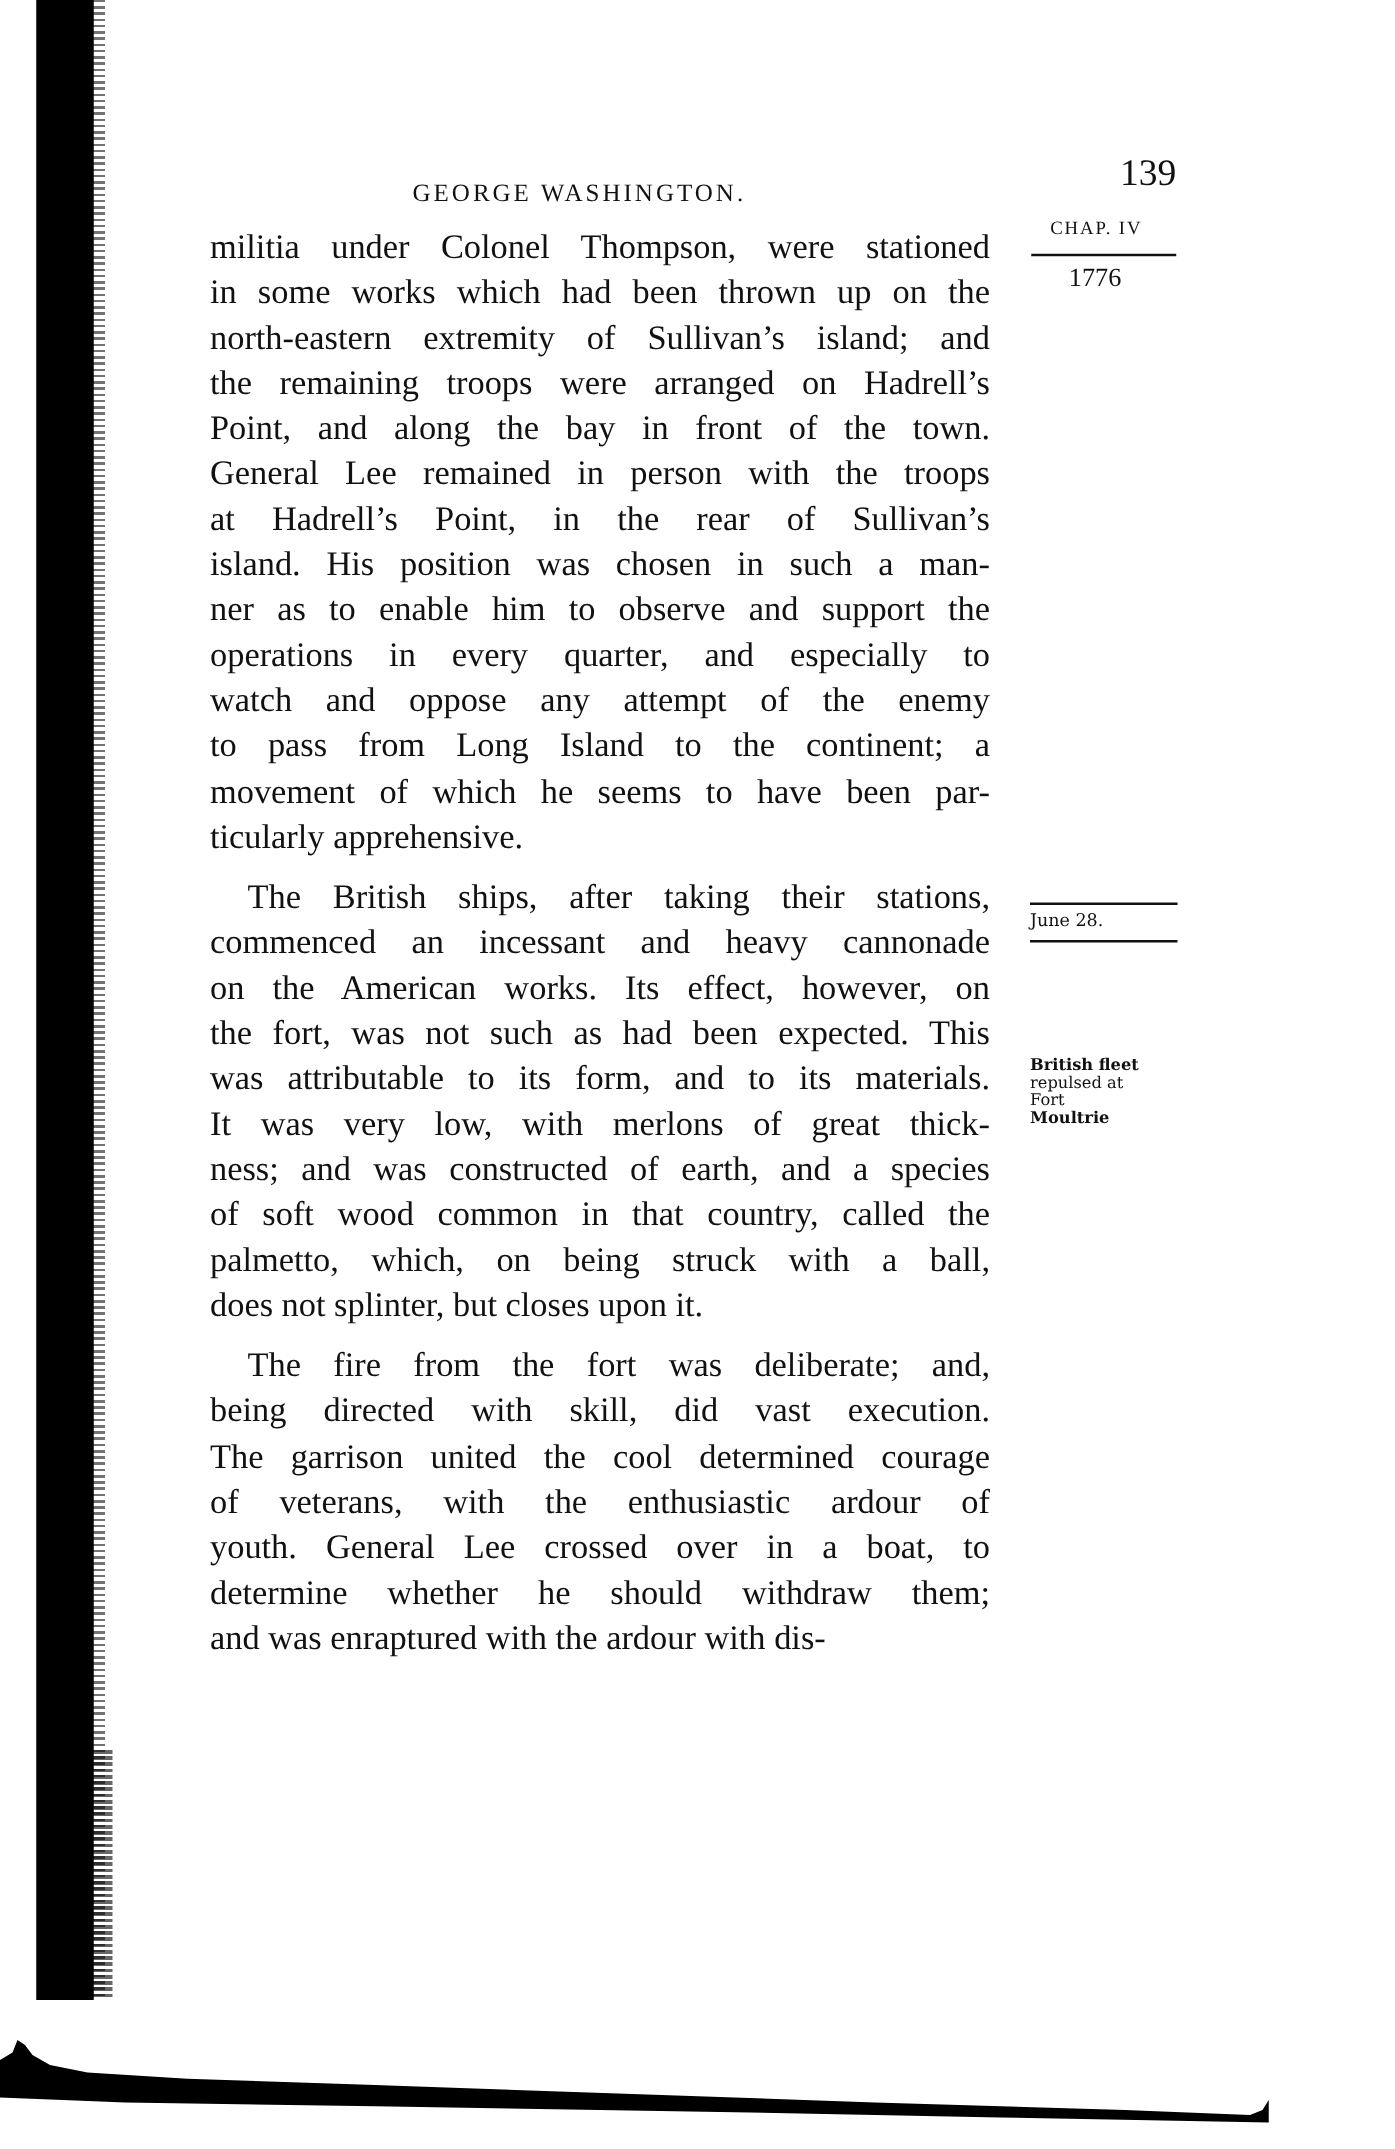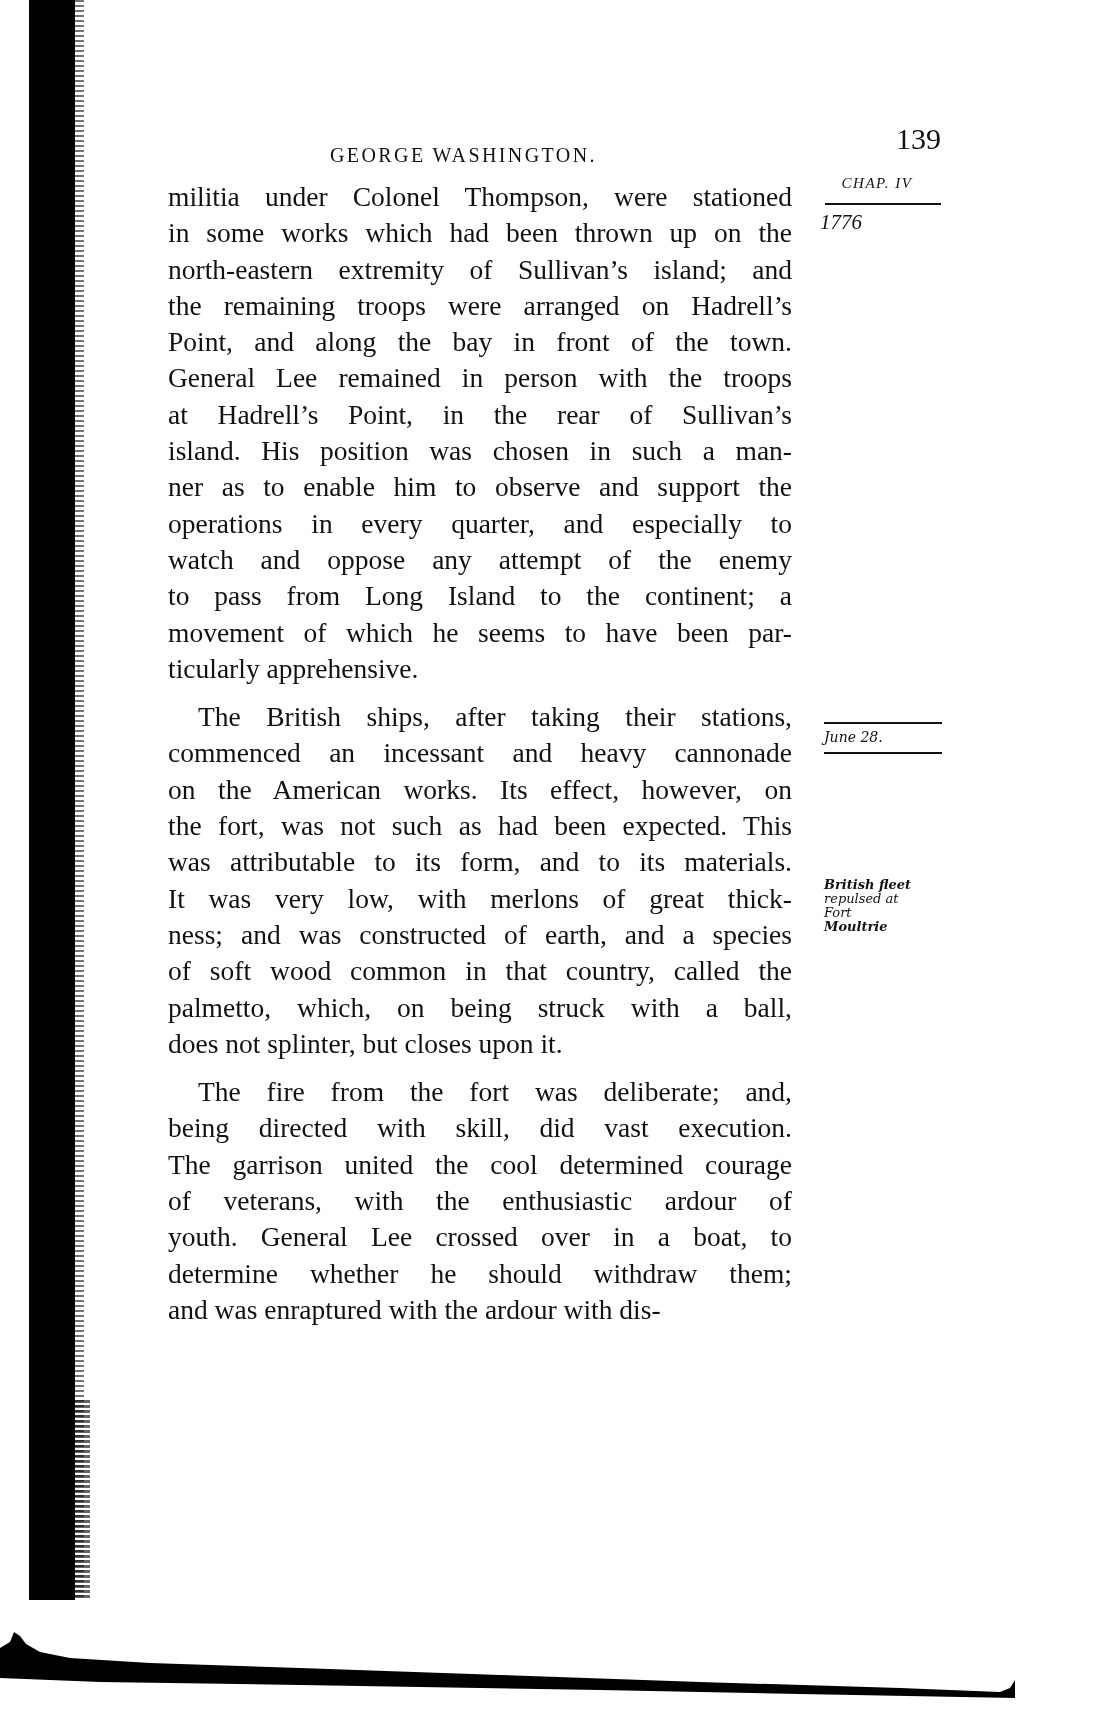--- a/index.html
+++ b/index.html
@@ -38,34 +38,34 @@
   }
   .body-text {
     position: absolute; left: 156px; top: 167px; width: 648px;
     font-size: 27.5px; line-height: 36.3px; text-align: justify;
   }
   .body-text p { margin: 12px; }
   .body-text .line { display: block; text-align: justify; text-align-last: justify; white-space: nowrap; }
   .body-text .line.last { text-align-last: left; }
   .body-text .indent { padding-left: 30px; }
   .margin {
-    position: absolute; left: 812px; width: 130px; font-style: italic;
+    position: absolute; left: 812px; width: 130px;
   }
   .chap {
     top: 175px; font-size: 15px; letter-spacing: 1.5px; text-align: center;
     font-variant: small-caps; text-transform: uppercase;
   }
   .chap-rule { position: absolute; left: 825px; top: 203px; width: 116px; border-top: 2px solid #111; }
-  .year { top: 210px; font-size: 21px; text-align: left; left: 820px; width: 112px; }
+  .year { top: 210px; font-size: 21px; text-align: center; left: 820px; width: 112px; }
   .june-top-rule { position: absolute; left: 824px; top: 722px; width: 118px; border-top: 2px solid #111; }
   .june { top: 729px; left: 824px; font-size: 14px; font-family: "DejaVu Serif", serif; }
   .june-bot-rule { position: absolute; left: 824px; top: 752px; width: 118px; border-top: 2px solid #111; }
   .sidenote {
     top: 846px; left: 824px; font-size: 13px; line-height: 14px;
-    font-family: "DejaVu Serif", serif; font-weight: bold; margin-top: 32px;
+    font-family: "DejaVu Serif", serif; font-weight: bold;
   }
   .sidenote span { display: block; }
   .sidenote .light { font-weight: normal; }
 </style>
 </head>
 <body>
 
 <div class="spine"></div>
 <div class="spine-fringe"></div>
 <div class="spine-lower"></div>

